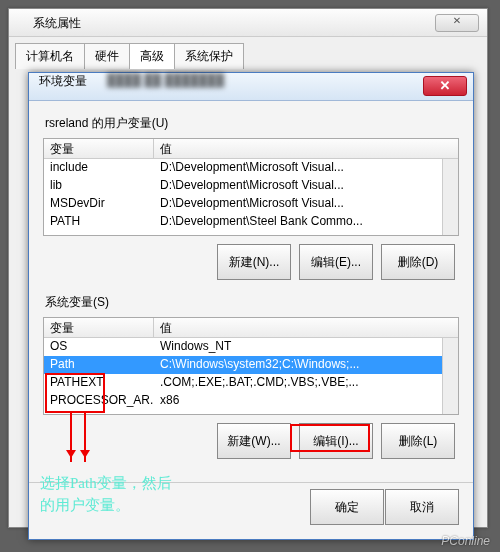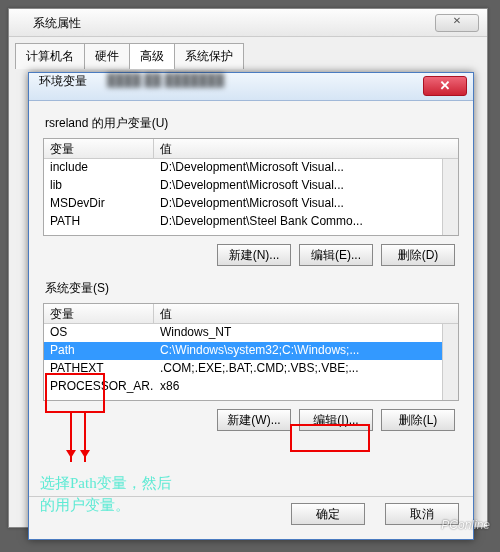--- a/index.html
+++ b/index.html
@@ -19,23 +19,23 @@
 .var-header { display: flex; background: linear-gradient(#fdfdfd,#ececec); border-bottom: 1px solid #ccc; height: 20px; }
 .col-name { width: 110px; padding: 2px 6px; border-right: 1px solid #ccc; }
 .col-val { flex: 1; padding: 2px 6px; }
 .var-rows { }
 .row { display: flex; height: 18px; }
 .row .c1 { width: 110px; padding: 1px 6px; overflow: hidden; white-space: nowrap; }
 .row .c2 { flex: 1; padding: 1px 6px; overflow: hidden; white-space: nowrap; }
 .row.selected { background: #3399ff; color: #fff; }
 .scroll-stub { position: absolute; right: 0; top: 20px; width: 16px; bottom: 0; background: #eee; border-left: 1px solid #ccc; }
 .btn-row { display: flex; justify-content: flex-end; gap: 8px; margin: 8px 4px 14px 0; }
-.btn { min-width: 74px; height: 22px; border: 1px solid #888; background: linear-gradient(#fefefe,#e0e0e0); font-size: 12px; padding: 0 6px; cursor: pointer; }
-.footer { display: flex; justify-content: flex-end; gap: 20px; padding: 6px 14px; border-top: 1px solid #ccc; position: absolute; bottom: 8px; right: 0; left: 0; }
-.watermark { position: absolute; bottom: 20px; right: 10px; color: #fff; font-size: 12px; opacity: 0.6; text-shadow: 0 0 2px #000; font-style: italic; }
+.btn { min-width: 74px; height: 36px; border: 1px solid #888; background: linear-gradient(#fefefe,#e0e0e0); font-size: 12px; padding: 0 6px; cursor: pointer; }
+.footer { display: flex; justify-content: flex-end; gap: 1px; padding: 6px 14px; border-top: 1px solid #ccc; position: absolute; bottom: 8px; right: 0; left: 0; }
+.watermark { position: absolute; bottom: 4px; right: 10px; color: #fff; font-size: 12px; opacity: 0.6; text-shadow: 0 0 2px #000; font-style: italic; }
 .redbox1 { position: absolute; border: 2px solid #e00; left: 45px; top: 373px; width: 60px; height: 40px; z-index: 20; pointer-events: none; }
 .redbox2 { position: absolute; border: 2px solid #e00; left: 290px; top: 424px; width: 80px; height: 28px; z-index: 20; pointer-events: none; }
 .arrow { position: absolute; left: 70px; top: 412px; width: 2px; height: 50px; background: #e00; z-index: 20; }
 .arrow::after { content: ''; position: absolute; bottom: -1px; left: -4px; border: 5px solid transparent; border-top: 8px solid #e00; }
 .arrow2 { position: absolute; left: 84px; top: 412px; width: 2px; height: 50px; background: #e00; z-index: 20; }
 .arrow2::after { content: ''; position: absolute; bottom: -1px; left: -4px; border: 5px solid transparent; border-top: 8px solid #e00; }
 .anno-text { position: absolute; left: 40px; top: 472px; color: #5eead4; font-size: 15px; line-height: 22px; z-index: 20; font-family: "Microsoft YaHei"; }
 .blur { color: transparent; text-shadow: 0 0 5px rgba(0,0,0,0.5); }
 </style>
 </head>

